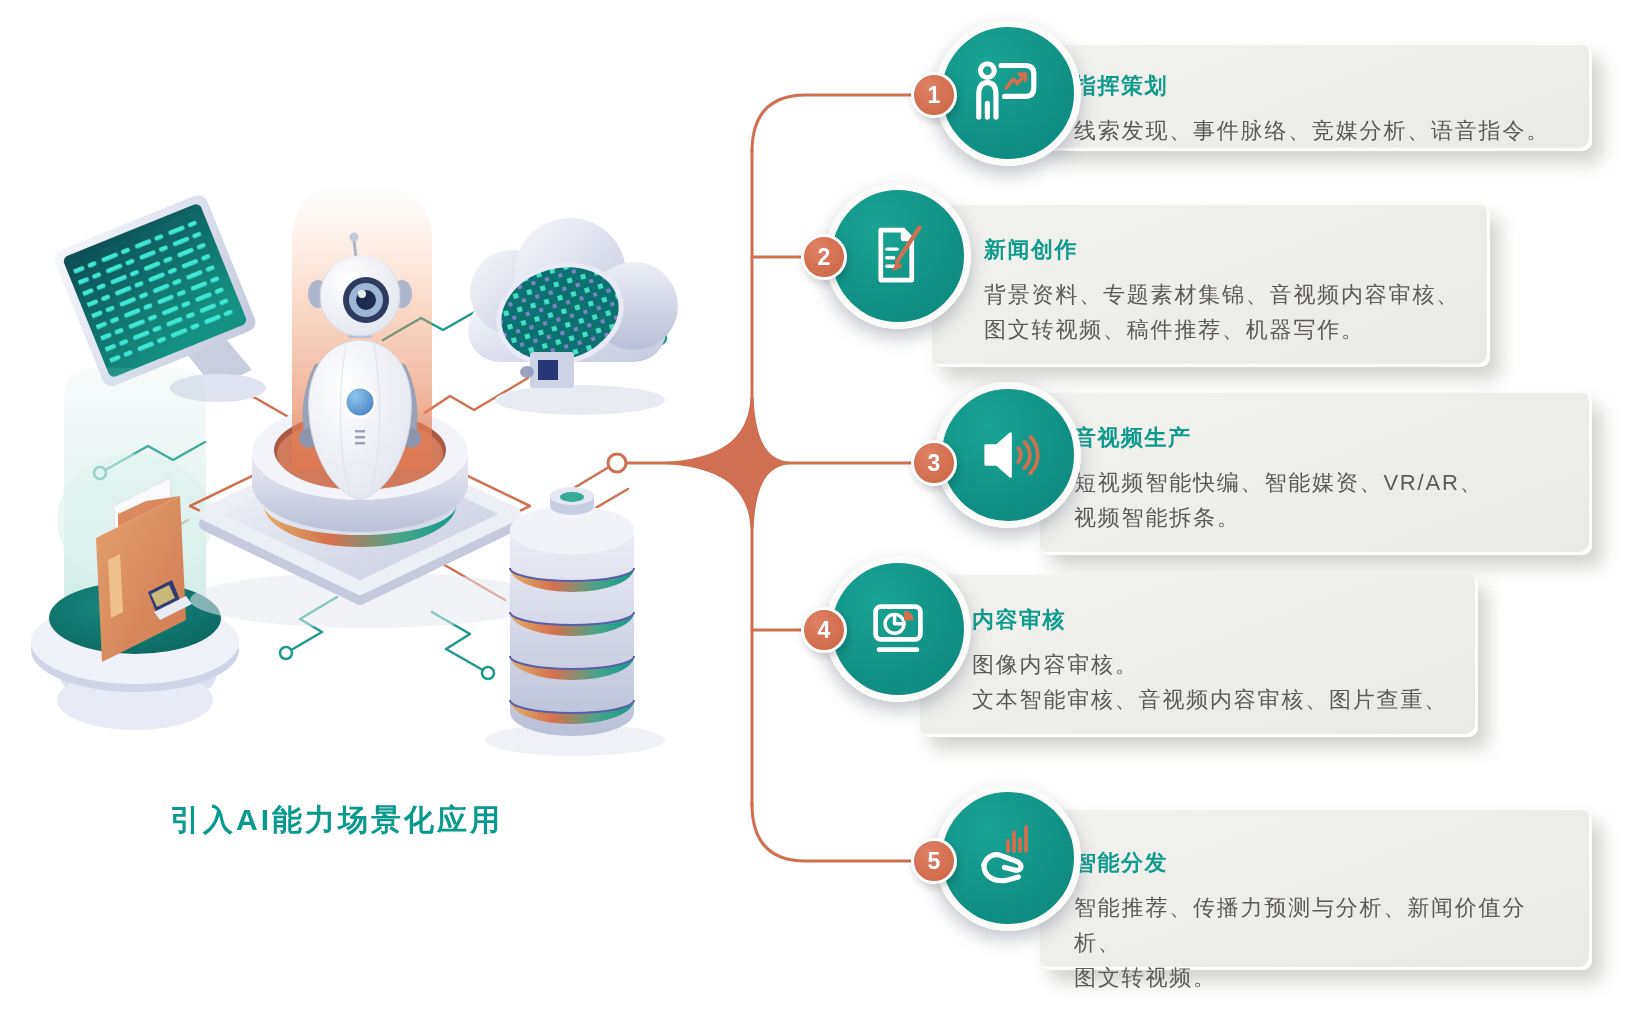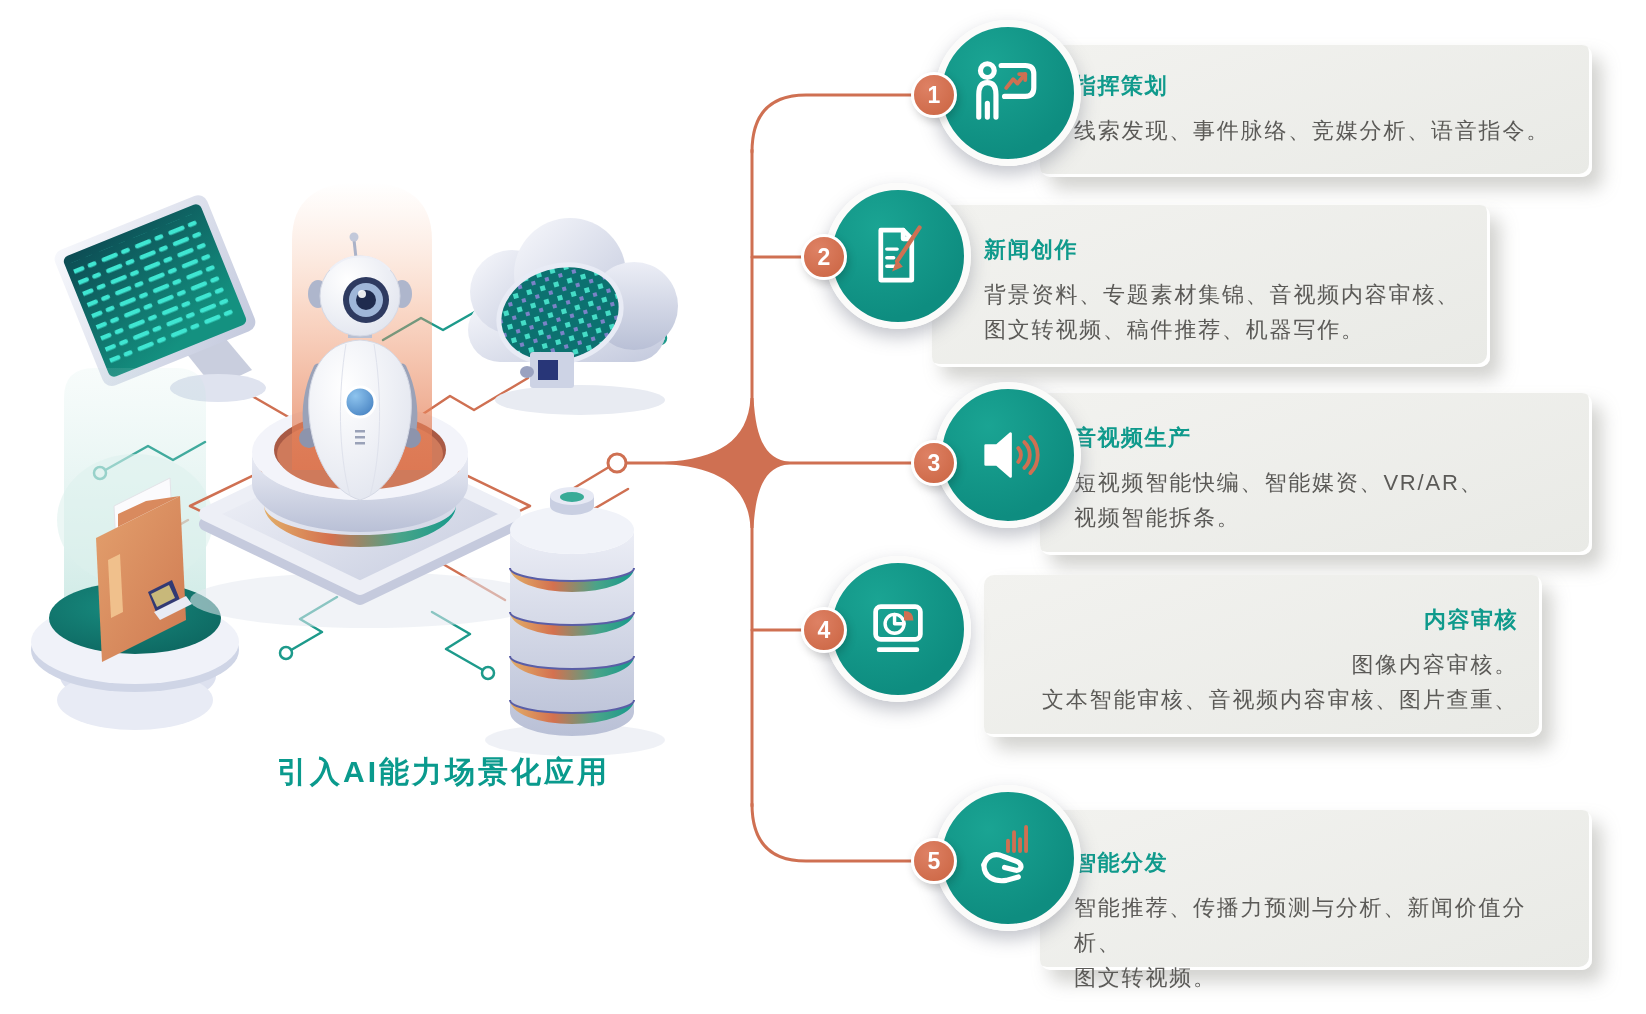--- a/index.html
+++ b/index.html
@@ -8,24 +8,24 @@
   #scene{position:absolute;left:0;top:0;width:1646px;height:1014px;}
 
   .card{position:absolute;border-radius:10px;
         background:linear-gradient(160deg,#f2f2ef 0%,#e9eae6 100%);
         box-shadow:inset -3px -3px 0 #ffffff, 10px 12px 18px rgba(138,138,130,.38);
         box-sizing:border-box;}
   .card h3{margin:0;font-size:22px;font-weight:bold;color:#0f9a8c;letter-spacing:1.5px;}
   .card p{margin:12px 0 0 0;font-size:22px;color:#5b5a57;letter-spacing:1.8px;line-height:35px;}
   .card .line{display:block;}
 
-  .card.f1{left:1040px;top:45px;width:552px;height:132px;padding:26px 24px 4px 34px;}
+  .card.f1{left:1040px;top:45px;width:552px;height:106px;padding:26px 24px 4px 34px;}
   .card.f2{left:932px; top:205px;width:558px;height:162px;padding:30px 24px 12px 52px;}
   .card.f3{left:1040px;top:393px;width:552px;height:162px;padding:30px 14px 0 34px;}
-  .card.f4{left:984px; top:575px;width:558px;height:162px;padding:30px 24px 0 52px;text-align:right;}
+  .card.f4{left:920px; top:575px;width:558px;height:162px;padding:30px 24px 0 52px;}
   .card.f5{left:1040px;top:810px;width:552px;height:160px;padding:38px 24px 0 34px;}
 
   .icon-circle{position:absolute;width:132px;height:132px;border-radius:50%;
         background:radial-gradient(circle at 35% 28%,#1aa493 0%,#0e8d80 72%);
         border:7px solid #fbfbfa;
         box-shadow:0 8px 18px rgba(120,125,140,.45);
         display:flex;align-items:center;justify-content:center;}
   .icon-circle.f1{left:935px;top:20px;}
   .icon-circle.f2{left:825px;top:183px;}
   .icon-circle.f3{left:935px;top:382px;}
@@ -36,21 +36,21 @@
         background:radial-gradient(circle at 35% 30%,#de8164 0%,#cf6b4a 75%);
         border:3px solid #ffffff;color:#fff;font-size:23px;font-weight:bold;
         display:flex;align-items:center;justify-content:center;
         box-shadow:2px 4px 8px rgba(0,0,0,.18);}
   .badge.f1{left:911px;top:72px;}
   .badge.f2{left:801px;top:234px;}
   .badge.f3{left:911px;top:440px;}
   .badge.f4{left:801px;top:607px;}
   .badge.f5{left:911px;top:838px;}
 
-  .main-title{position:absolute;left:170px;top:752px;width:440px;text-align:right;
+  .main-title{position:absolute;left:170px;top:800px;width:440px;text-align:left;
         font-size:30px;font-weight:bold;color:#0a9a8d;letter-spacing:3px;}
 </style>
 </head>
 <body>
 
 <div id="stage">
 
 <svg id="scene" viewBox="0 0 1646 1014" xmlns="http://www.w3.org/2000/svg">
   <defs>
     <linearGradient id="gSilver" x1="0" y1="0" x2="1" y2="1">

